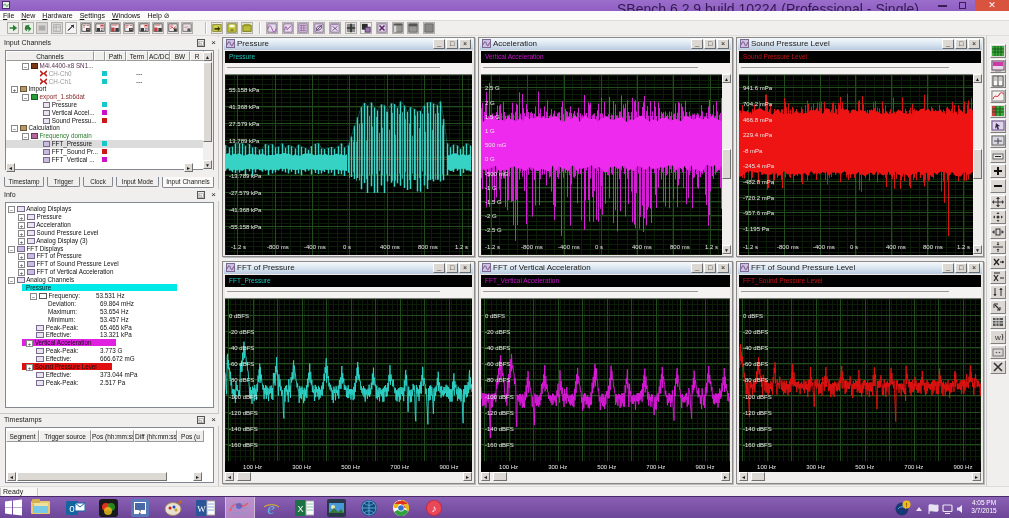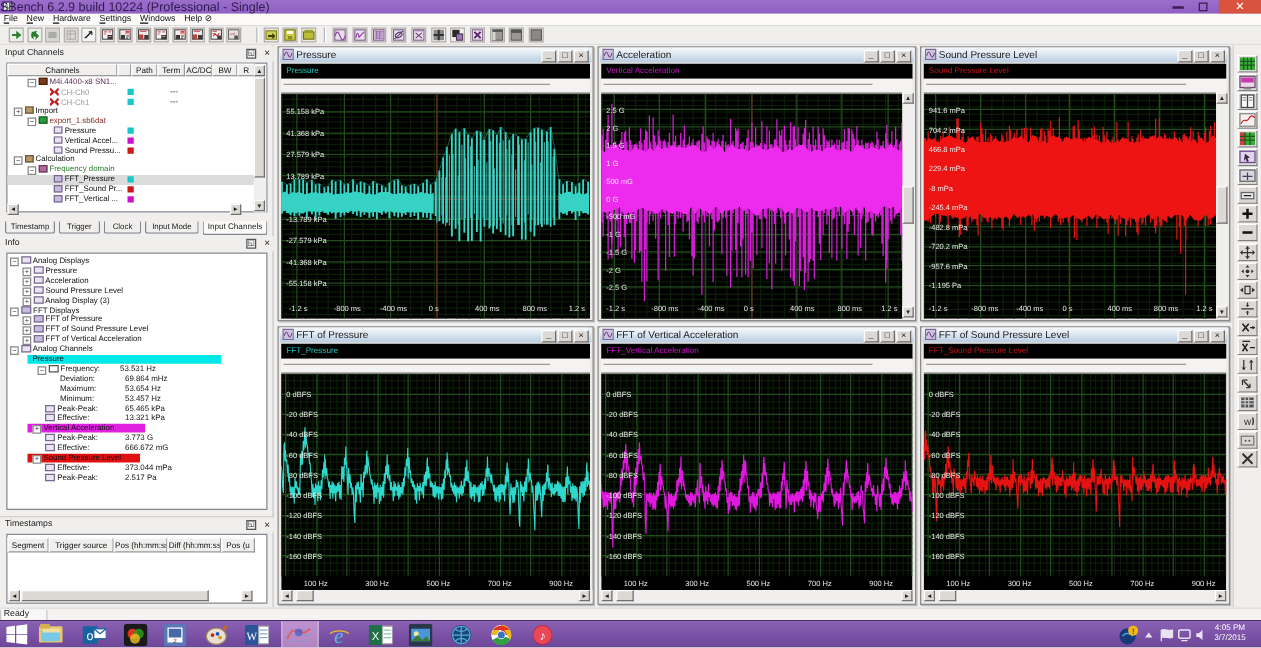--- a/index.html
+++ b/index.html
@@ -1,19 +1,19 @@
 <!DOCTYPE html>
 <html><head><meta charset="utf-8"><style>
 *{margin:0;padding:0;box-sizing:border-box}
 html,body{width:1009px;height:518px;overflow:hidden}
 body{font-family:"Liberation Sans",sans-serif;background:#f0efee;position:relative;-webkit-font-smoothing:antialiased}
 .abs{position:absolute}
 
 #titlebar{left:0;top:0;width:1009px;height:11px;background:linear-gradient(#9b6ecb,#8f5fc2);}
-#titlebar .t{position:absolute;left:0;right:90px;top:1px;text-align:left;font-size:10px;color:#321a50}
+#titlebar .t{position:absolute;left:0;right:90px;top:1px;text-align:right;font-size:14px;color:#321a50}
 #titlebar .appico{position:absolute;left:2px;top:1px;width:8px;height:8px;border:1px solid #4a2a6a}
 #tb-min{position:absolute;right:62px;top:5px;width:9px;height:2px;background:#3a1d52}
 #tb-max{position:absolute;right:43px;top:2px;width:7px;height:7px;border:1.5px solid #3a1d52}
 #tb-close{position:absolute;right:0;top:0;width:34px;height:11px;background:#d9543e;color:#fff;font-size:9px;line-height:11px;text-align:center}
 
 #menubar{left:0;top:11px;width:1009px;height:10px;background:#fcfbfa;border-bottom:1px solid #dcdcdc;font-size:7px;color:#111;padding-left:3px}
 #menubar span{display:inline-block;margin-right:7px;vertical-align:top;line-height:10px}
 #menubar u{text-decoration:underline}
 
 #toolbar{left:0;top:21px;width:1009px;height:15px;background:#f0efee;border-bottom:1px solid #e0dedc}

